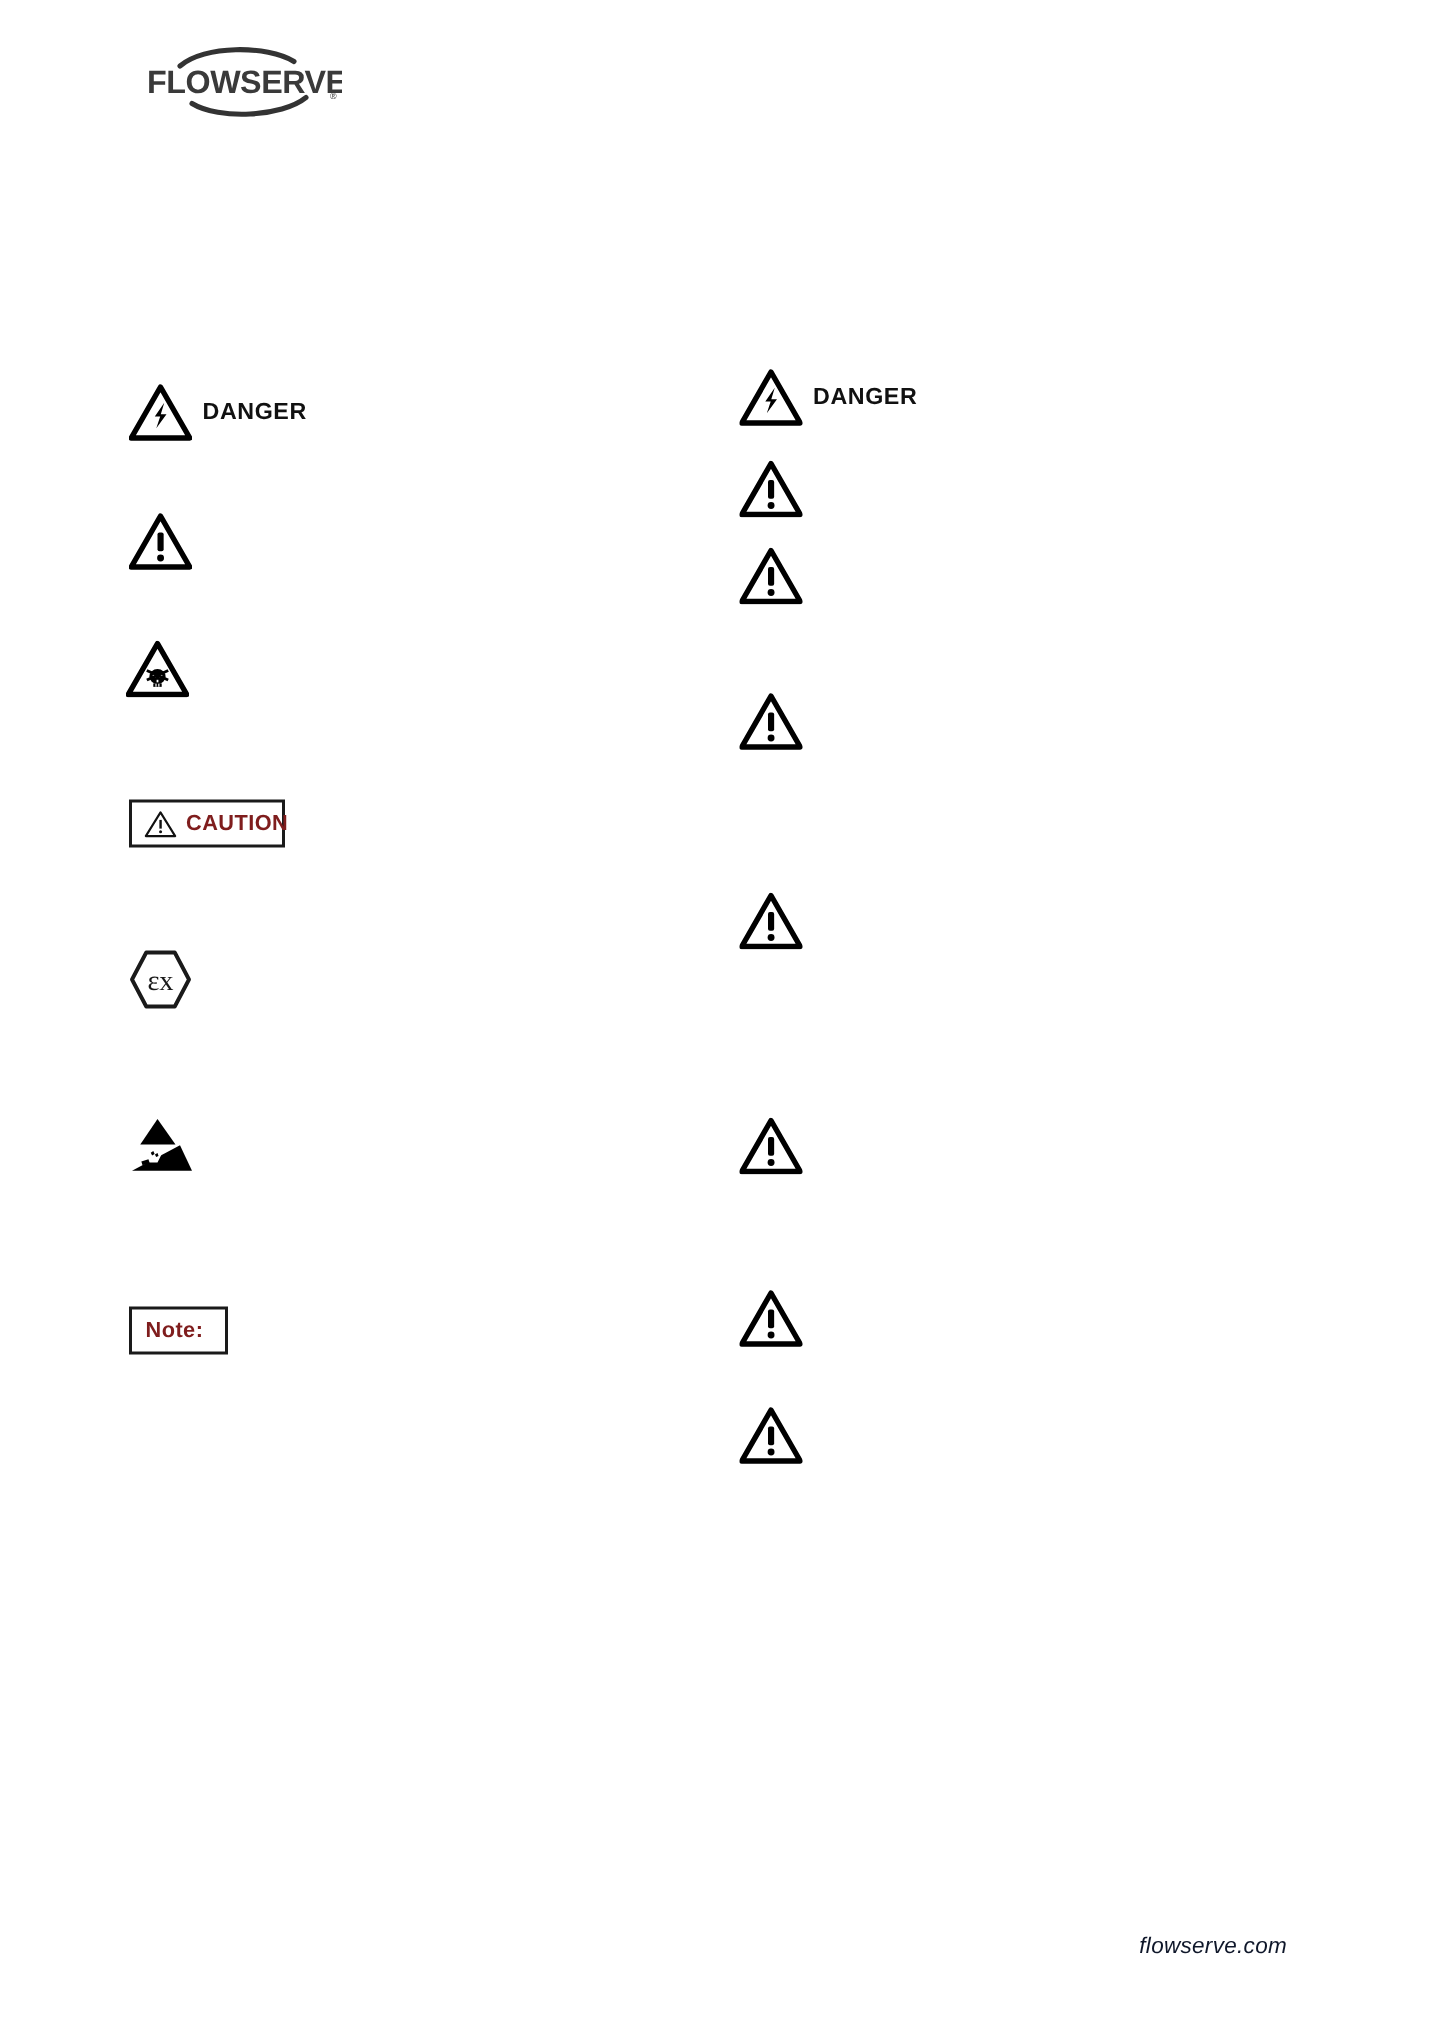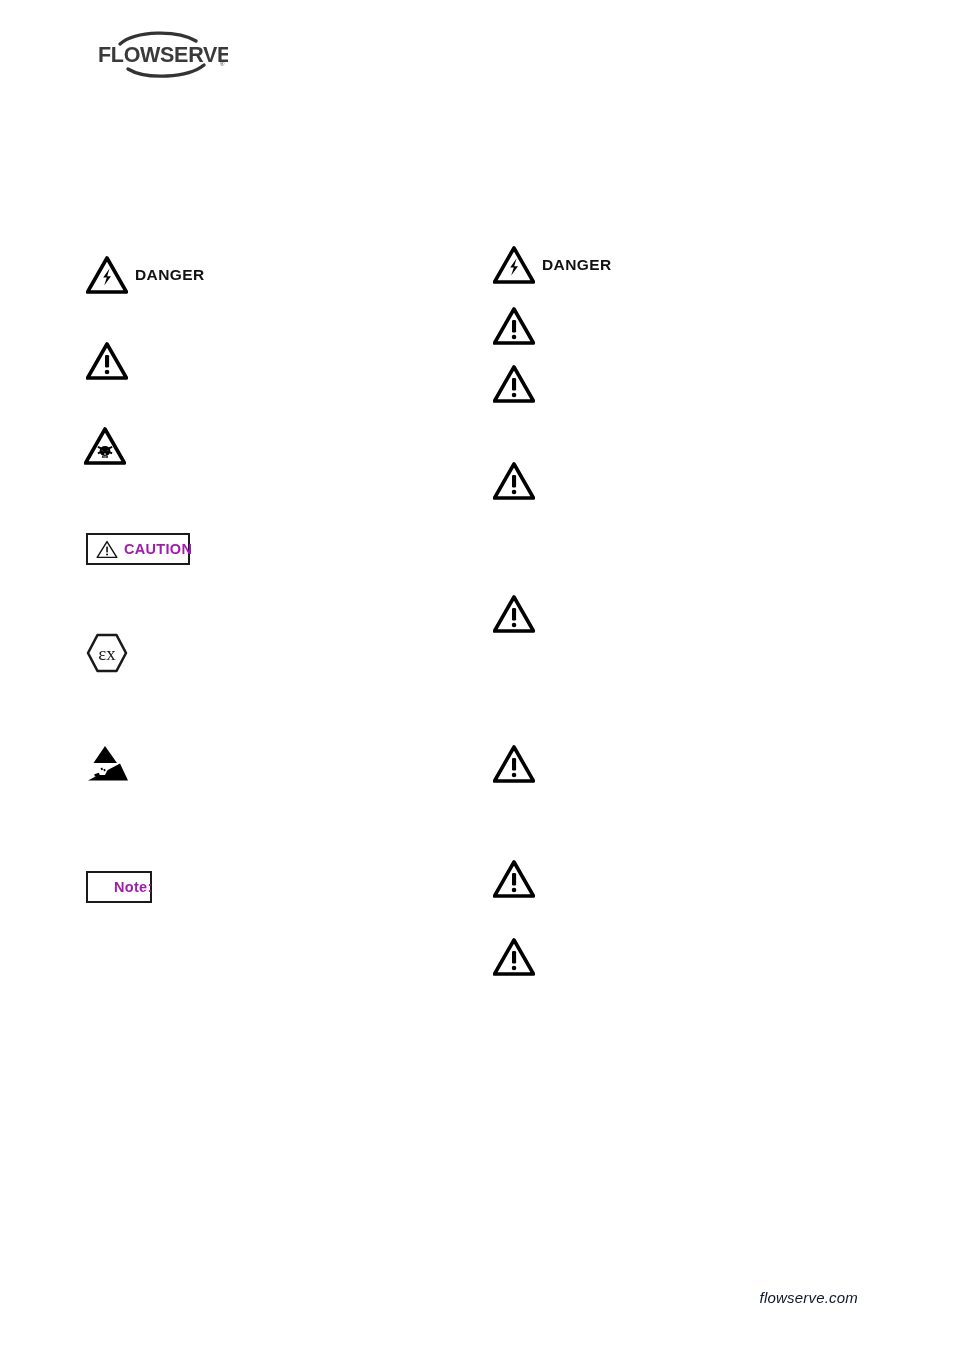--- a/index.html
+++ b/index.html
@@ -55,37 +55,37 @@
     background: #ffffff;
     display: flex;
     align-items: center;
     box-sizing: border-box;
   }
   .boxed .box-text {
     font-family: "Liberation Sans", sans-serif;
     font-weight: bold;
     font-size: 14.5px;
     letter-spacing: 0.3px;
-    color: #a21caf;
+    color: #7f1d1d;
     white-space: nowrap;
   }
   #caution-box {
     left: 86px;
     top: 533px;
     width: 104px;
     height: 32px;
     padding: 0 8px;
   }
   #caution-box .box-text { margin-left: 6px; }
   #note-box {
     left: 86px;
     top: 871px;
     width: 66px;
     height: 32px;
-    padding: 0 26px;
+    padding: 0 9px;
   }
 
   
   #footer {
     position: absolute;
     right: 96px;
     top: 1289px;
     font-family: "Liberation Sans", sans-serif;
     font-weight: normal;
     font-style: italic;

